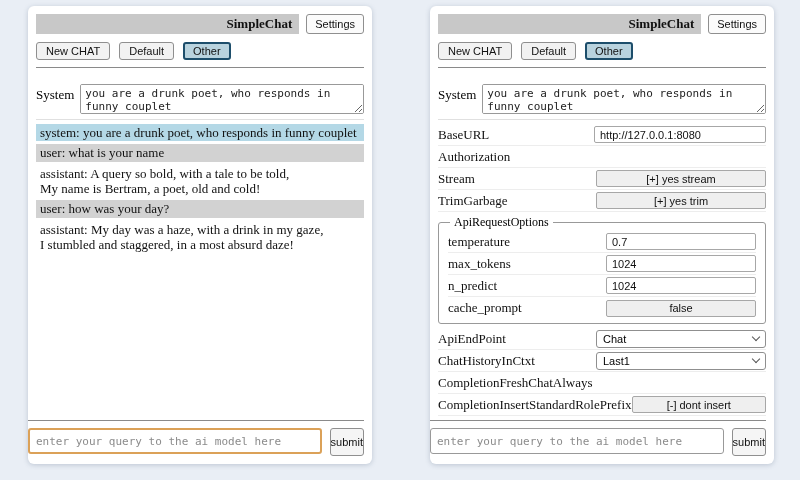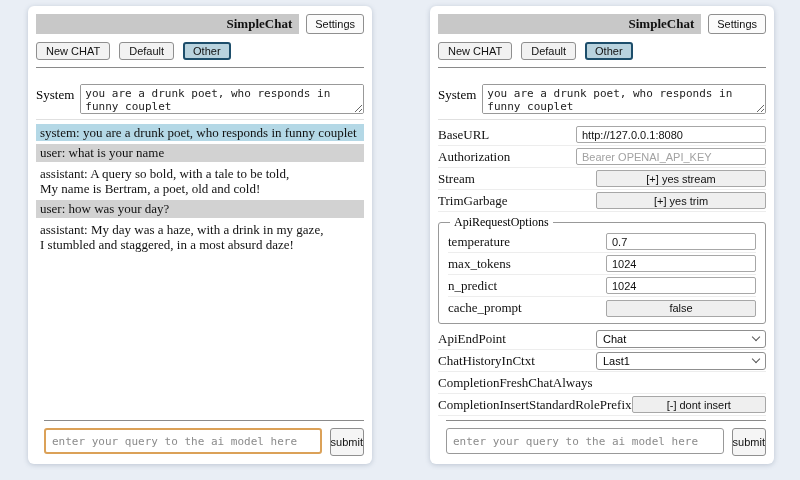--- a/index.html
+++ b/index.html
@@ -59,21 +59,21 @@
   .msg.assistant { background:#ffffff; }
 
   
   .srow {
     display:flex; align-items:center; justify-content:space-between;
     min-height:22px; border-bottom:1px solid #ededed;
   }
   .srow:last-child { border-bottom:none; }
   .srow .lbl { font-size:13px; color:#111; }
   .ctl-input {
-    width:190px; height:17px; font-family:"Liberation Sans", sans-serif;
+    width:172px; height:17px; font-family:"Liberation Sans", sans-serif;
     font-size:11px; border:1px solid #a7a7a7; border-radius:2px;
     padding:1px 5px; color:#111;
   }
   .ctl-input::placeholder { color:#a2a2a2; }
   .ctl-btn {
     width:170px; height:17px; padding:1px 4px; text-align:center;
     background:#efefef; border:1px solid #a7a7a7; border-radius:2px;
   }
   .ctl-select {
     width:170px; height:17px; background:#fff; border:1px solid #8f8f8f;
@@ -87,21 +87,21 @@
     margin-top:-3px; flex:0 0 auto;
   }
   fieldset.aro {
     border:1px solid #999; border-radius:3px; margin:3px 0 4px 0;
     padding:1px 9px 4px 9px;
   }
   fieldset.aro legend { font-size:12px; padding:0 4px; margin-left:2px; }
   fieldset.aro .ctl-input, fieldset.aro .ctl-btn { width:150px; }
 
   
-  .querybar { position:absolute; left:16px; right:8px; bottom:8px;margin-top:40px; }
+  .querybar { position:absolute; left:0; right:8px; bottom:8px;margin-top:40px; }
   .querybar hr.dark { margin:0 0 7px 0; }
   .queryrow { display:flex; gap:8px; align-items:stretch; }
   .queryrow input {
     flex:1; height:26px; font-family:"DejaVu Sans Mono", monospace;
     font-size:11px; padding:2px 6px; border-radius:3px;
     border:1px solid #999; color:#222;
   }
   .queryrow input::placeholder { color:#8b8b8b; }
   .panel.left .queryrow input { border:2px solid #dba158; }
   .submit-btn { height:28px; padding:2px 0; background:#f5f5f5; }
@@ -159,21 +159,20 @@
     <textarea style="">you are a drunk poet, who responds in funny couplet</textarea>
   </div>
   <hr class="light">
 
   <div class="srow">
     <span class="lbl">BaseURL</span>
     <input class="ctl-input" type="text" value="http://127.0.0.1:8080" style="">
   </div>
   <div class="srow">
     <span class="lbl">Authorization</span>
-    <input class="ctl-input" type="text" placeholder="Bearer OPENAI_API_KEY" style="">
   </div>
   <div class="srow">
     <span class="lbl">Stream</span>
     <button class="ctl-btn">[+] yes stream</button>
   </div>
   <div class="srow">
     <span class="lbl">TrimGarbage</span>
     <button class="ctl-btn">[+] yes trim</button>
   </div>
 

